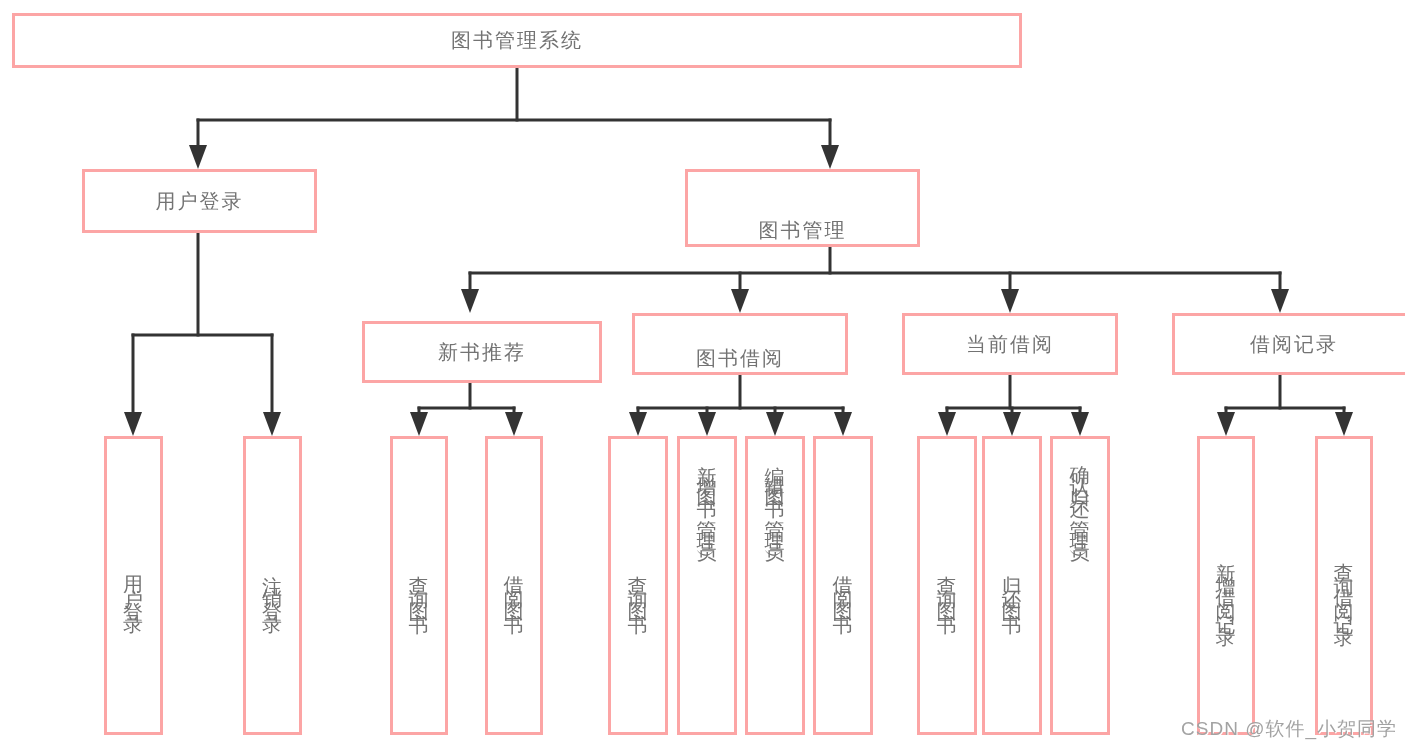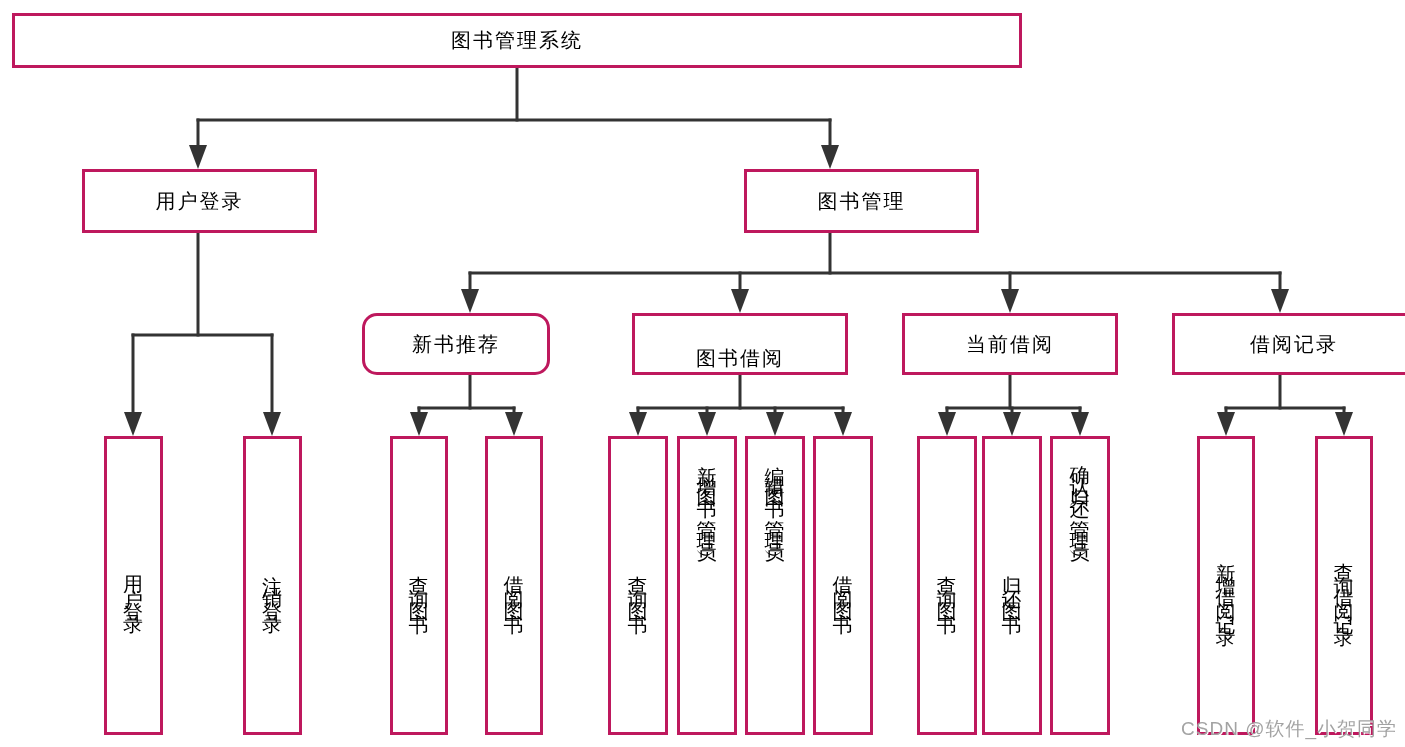--- a/index.html
+++ b/index.html
@@ -13,26 +13,26 @@
   }
   .connectors {
     position: absolute;
     inset: 0;
     width: 1405px;
     height: 747px;
   }
   .box {
     position: absolute;
     box-sizing: border-box;
-    border: 3px solid #be185d;
+    border: 3px solid #fca5a5;
     background: #ffffff;
     display: flex;
     align-items: center;
     justify-content: center;
-    color: #000000;
+    color: #737373;
     font-size: 20px;
     letter-spacing: 2px;
     text-align: center;
   }
   .box.h span { white-space: nowrap; }
   .box.v .vtext {
     writing-mode: vertical-rl;
     text-orientation: mixed;
     letter-spacing: 13px;
     line-height: 1;
@@ -135,25 +135,25 @@
     </g>
   </svg>
 
   <div class="box h" style="left:12px; top:13px; width:1010px; height:55px;">
     <span>图书管理系统</span>
   </div>
 
   <div class="box h" style="left:82px; top:169px; width:235px; height:64px;">
     <span>用户登录</span>
   </div>
-  <div class="box h" style="left:744px; top:169px; width:235px; height:64px;">
+  <div class="box h" style="left:685px; top:169px; width:235px; height:78px;align-items:flex-end;">
     <span>图书管理</span>
   </div>
 
-  <div class="box h" style="left:362px; top:313px; width:188px; height:62px;border-radius:15px;">
+  <div class="box h" style="left:362px; top:321px; width:240px; height:62px;">
     <span>新书推荐</span>
   </div>
   <div class="box h" style="left:632px; top:313px; width:216px; height:62px;align-items:flex-end;">
     <span>图书借阅</span>
   </div>
   <div class="box h" style="left:902px; top:313px; width:216px; height:62px;">
     <span>当前借阅</span>
   </div>
   <div class="box h" style="left:1172px; top:313px; width:244px; height:62px;">
     <span>借阅记录</span>

